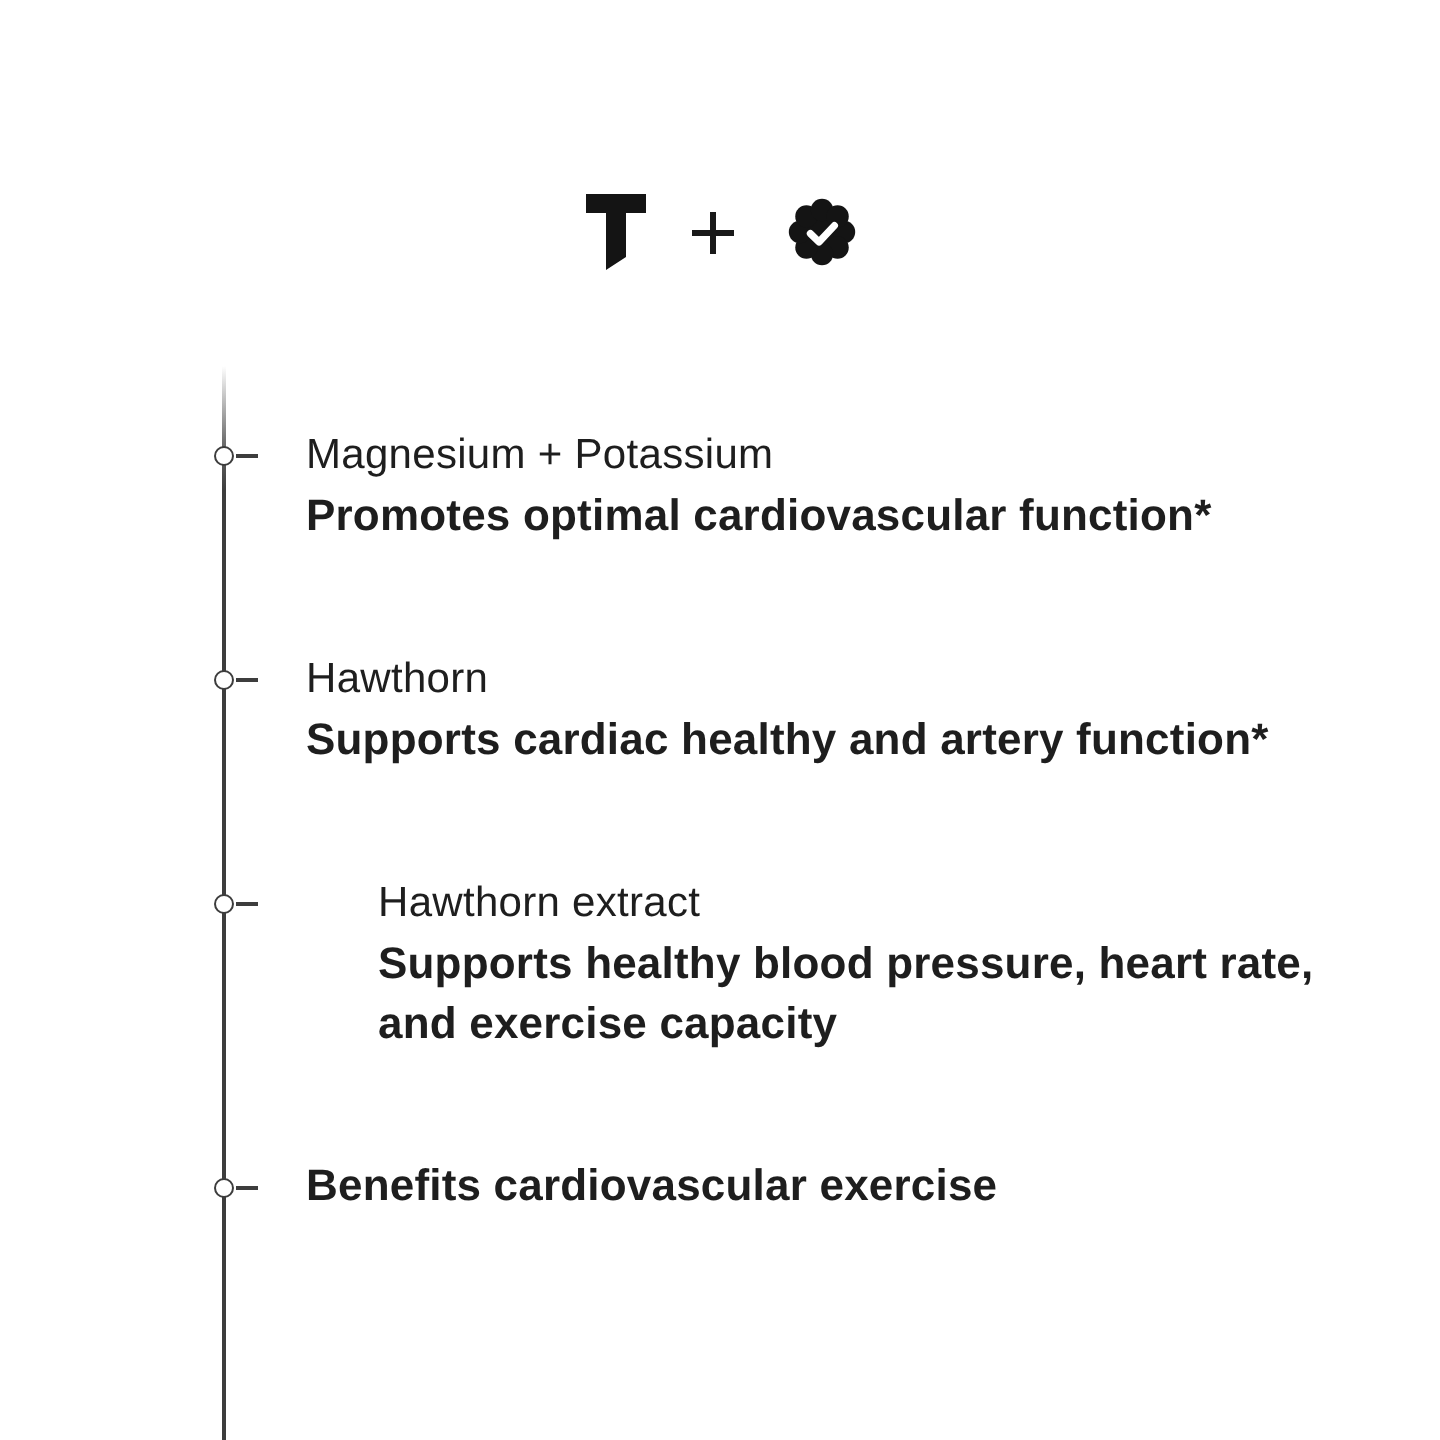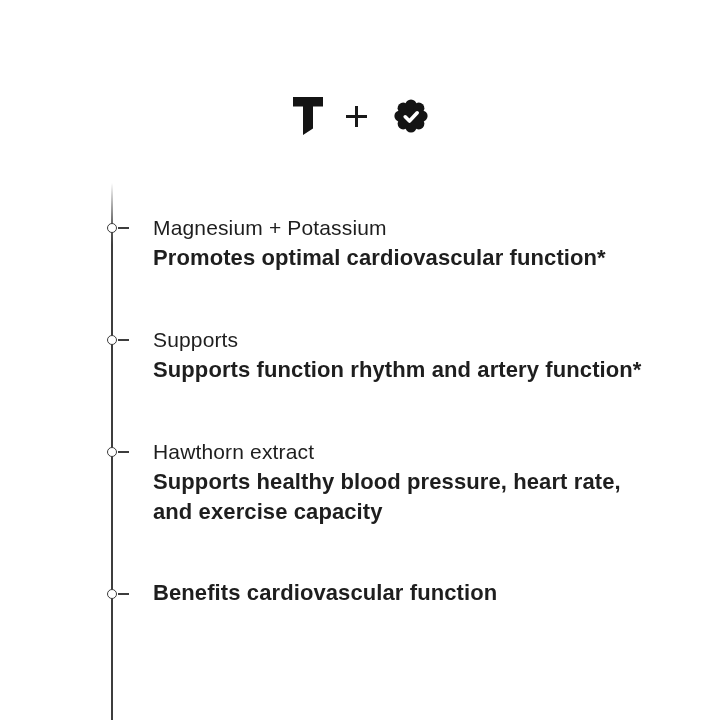--- a/index.html
+++ b/index.html
@@ -47,21 +47,21 @@
     left: 111px; top: 183px; bottom: 0;
     width: 2px;
     background: linear-gradient(180deg,
       rgba(61,61,61,0) 0px,
       rgba(61,61,61,0.75) 38px,
       #3d3d3d 62px);
   }
   .tl-item { position: absolute; left: 0; width: 720px; }
   .tl-item.i1 { top: 212px; }
   .tl-item.i2 { top: 324px; }
-  .tl-item.i3 { top: 436px; }
+  .tl-item.i3 { top: 436px; padding-left: 36px; }
   .tl-item.i4 { top: 578px; }
 
   .node {
     position: absolute;
     left: 107px; top: 11px;
     width: 10px; height: 10px;
     border-radius: 50%;
     border: 1.7px solid #3d3d3d;
     background: #ffffff;
     z-index: 2;
@@ -121,36 +121,36 @@
     <div class="texts">
       <div class="ing-title">Magnesium + Potassium</div>
       <div class="ing-benefit">Promotes optimal cardiovascular function*</div>
     </div>
   </div>
 
   <div class="tl-item i2">
     <span class="node"></span>
     <span class="tick"></span>
     <div class="texts">
-      <div class="ing-title">Supports</div>
-      <div class="ing-benefit">Supports function rhythm and artery function*</div>
+      <div class="ing-title">Hawthorn</div>
+      <div class="ing-benefit">Supports cardiac healthy and artery function*</div>
     </div>
   </div>
 
   <div class="tl-item i3">
     <span class="node"></span>
     <span class="tick"></span>
     <div class="texts">
       <div class="ing-title">Hawthorn extract</div>
       <div class="ing-benefit">Supports healthy blood pressure, heart rate,
 and exercise capacity</div>
     </div>
   </div>
 
   <div class="tl-item i4">
     <span class="node"></span>
     <span class="tick"></span>
     <div class="texts">
-      <div class="ing-benefit">Benefits cardiovascular function</div>
+      <div class="ing-benefit">Benefits cardiovascular exercise</div>
     </div>
   </div>
 
 </div>
 
 </body></html>

